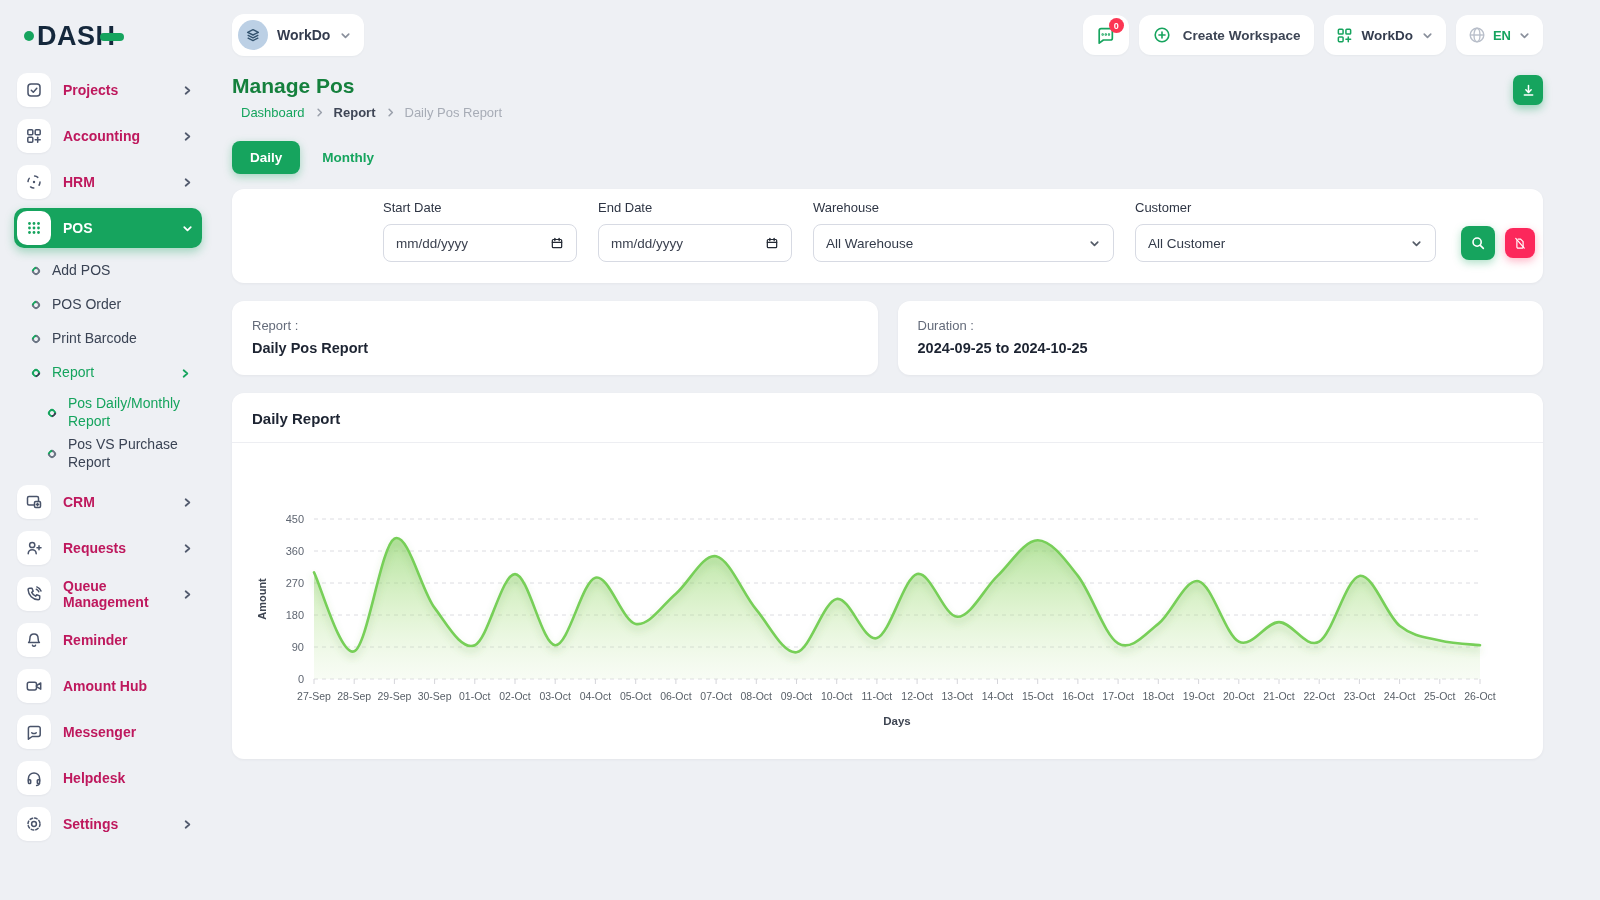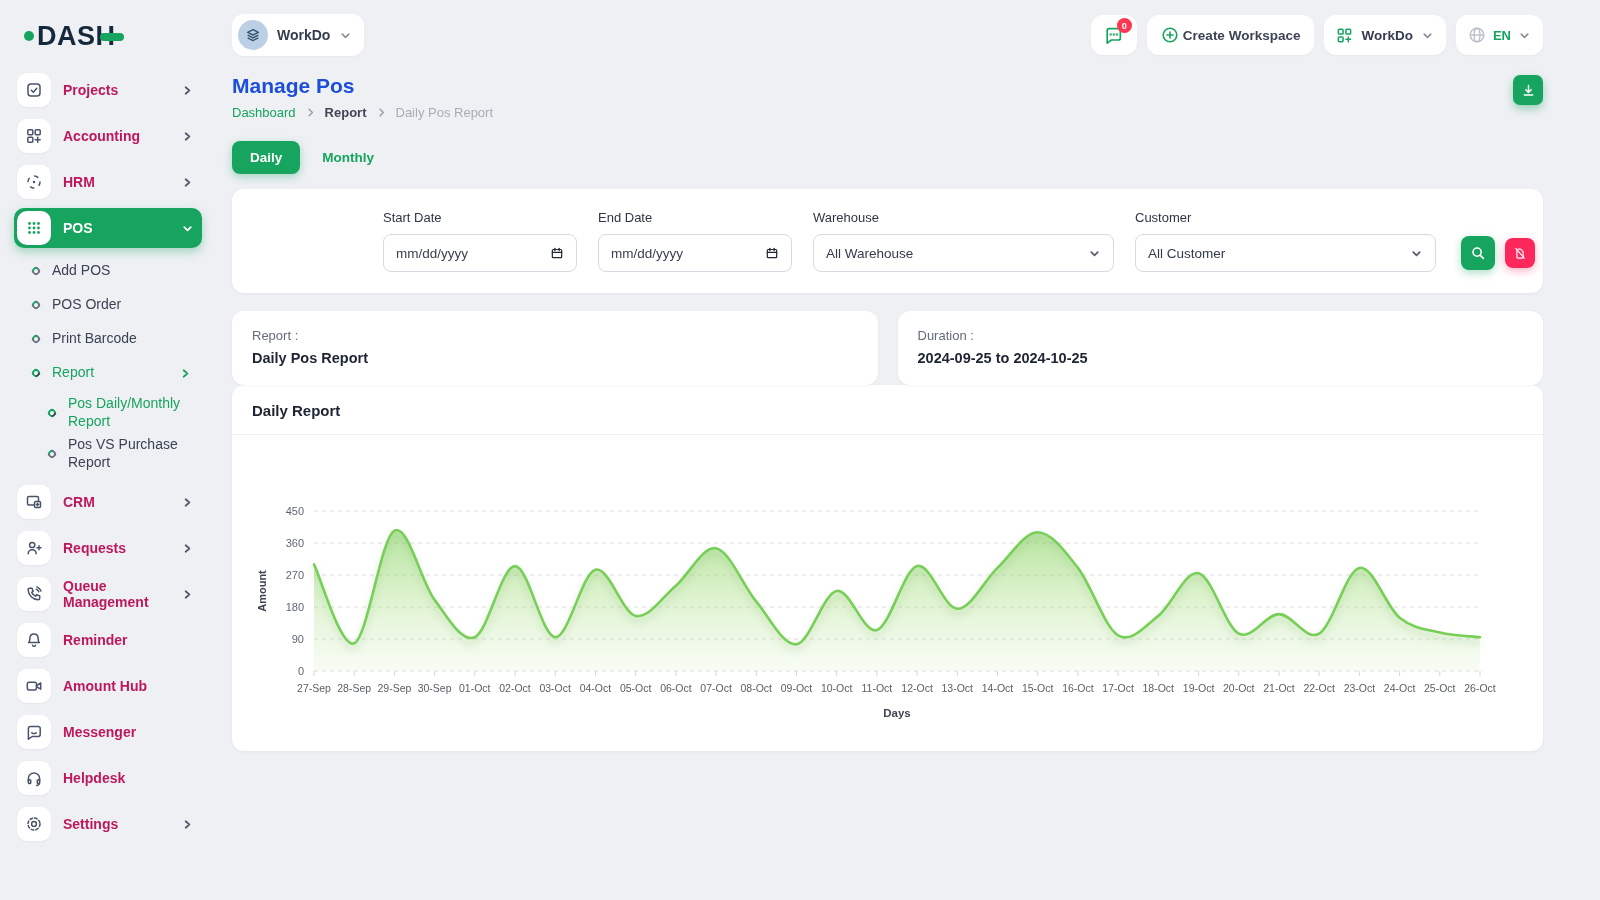--- a/index.html
+++ b/index.html
@@ -36,62 +36,62 @@
   
   .main { margin-left:212px; padding:12px 57px 0 20px; position:relative; }
   .topbar { display:flex; align-items:center; justify-content:space-between; height:46px; }
   .pill { background:#fff; border-radius:12px; display:flex; align-items:center; box-shadow:0 1px 2px rgba(30,40,60,.04); cursor:pointer; }
   .ws-pill { padding:5px 12px 5px 6px; gap:9px; height:42px; }
   .avatar { width:30px; height:30px; border-radius:50%; background:#bcd0e5; display:flex; align-items:center; justify-content:center; color:#33536f; }
   .ws-label { font-size:14px; font-weight:700; color:#343c4e; }
   .top-right { display:flex; align-items:center; gap:10px; }
   .msg-btn { width:46px; height:40px; justify-content:center; position:relative; color:#16a45e; }
   .badge { position:absolute; top:3px; right:5px; min-width:15px; height:15px; border-radius:8px; background:#fc3653; color:#fff; font-size:9px; font-weight:700; display:flex; align-items:center; justify-content:center; padding:0 4px; }
-  .cw-btn { height:40px; padding:0 14px; gap:4px; color:#16a45e; }
+  .cw-btn { height:40px; padding:0 14px; gap:12px; color:#16a45e; }
   .cw-label { font-size:13.5px; font-weight:600; color:#3c4454; }
   .wd-btn { height:40px; padding:0 12px; gap:8px; color:#16a45e; }
   .wd-label { font-size:13.5px; font-weight:700; color:#343c4e; }
   .lang-btn { height:40px; padding:0 12px; gap:7px; color:#b9bfca; }
   .lang-label { font-size:13px; font-weight:700; color:#16a45e; }
   .chev-sm { display:flex; color:#8a909c; }
   
   .page-head { margin-top:16px; position:relative; }
-  .page-title { font-size:21px; font-weight:800; color:#1d4ed8; }
-  .breadcrumb { display:flex; align-items:center; gap:9px; margin-top:7px; font-size:13px; }
+  .page-title { font-size:21px; font-weight:800; color:#15803d; }
+  .breadcrumb { display:flex; align-items:center; gap:9px; margin-top:7px; font-size:13px;margin-left:9px; }
   .bc-link { color:#16a45e; cursor:pointer; }
   .bc-mid { color:#3f4656; font-weight:600; cursor:pointer; }
   .bc-cur { color:#a7acb6; }
   .bc-sep { color:#9aa0ab; display:flex; }
   .dl-btn { position:absolute; right:0; top:1px; width:30px; height:30px; border-radius:7px; background:#16a45e; color:#fff; display:flex; align-items:center; justify-content:center; cursor:pointer; box-shadow:0 4px 9px rgba(22,164,94,.4); }
   
   .tabs { display:flex; align-items:center; gap:10px; margin-top:21px; }
   .tab { font-size:13.5px; font-weight:600; padding:9px 18px; border-radius:8px; cursor:pointer; }
   .tab.active { background:#16a45e; color:#fff; box-shadow:0 3px 8px rgba(22,164,94,.35); }
   .tab.inactive { color:#16a45e; background:transparent; padding:9px 12px; }
   
   .card { background:#fff; border-radius:12px; box-shadow:0 1px 3px rgba(30,40,60,.05); }
-  .filter-card { margin-top:15px; padding:21px 18px 21px 151px; display:flex; align-items:flex-end; gap:21px; }
+  .filter-card { margin-top:15px; padding:11px 18px 21px 151px; display:flex; align-items:flex-end; gap:21px; }
   .field label { display:block; font-size:13px; font-weight:500; color:#2e3544; margin-bottom:9px; }
   .control { height:38px; border:1px solid #d7dae3; border-radius:8px; display:flex; align-items:center; padding:0 12px; font-size:13.5px; color:#333b4a; cursor:pointer; background:#fff; }
   .w-date { width:194px; }
   .w-sel { width:301px; }
   .control .grow { flex:1; }
   .date-ph { color:#3c4250; }
   .ctl-icon { color:#242a35; display:flex; }
   .btns { display:flex; align-items:center; gap:10px; margin-left:4px; padding-bottom:2px; }
   .sq-btn { border:none; border-radius:8px; display:flex; align-items:center; justify-content:center; color:#fff; cursor:pointer; }
   .search-btn { width:34px; height:34px; background:#16a45e; box-shadow:0 3px 8px rgba(22,164,94,.35); }
   .reset-btn { width:30px; height:30px; background:#fc275b; box-shadow:0 3px 8px rgba(252,39,91,.35); }
   
   .summary-row { display:grid; grid-template-columns:1fr 1fr; gap:20px; margin-top:18px; }
   .sum-card { padding:17px 20px 19px; }
   .sum-label { font-size:13px; color:#646b7a; margin-bottom:7px; }
   .sum-value { font-size:14.5px; font-weight:700; color:#1d2432; }
   
-  .chart-card { }
+  .chart-card { margin-top:18px; }
   .chart-head { padding:17px 20px 15px; border-bottom:1px solid #edeef2; }
   .chart-title { font-size:15px; font-weight:700; color:#1d2432; }
   .chart-body { padding:24px 20px 8px; }
 </style>
 </head>
 <body>
 
 <aside class="sidebar">
   <div class="logo">
     <span class="logo-dot"></span>

